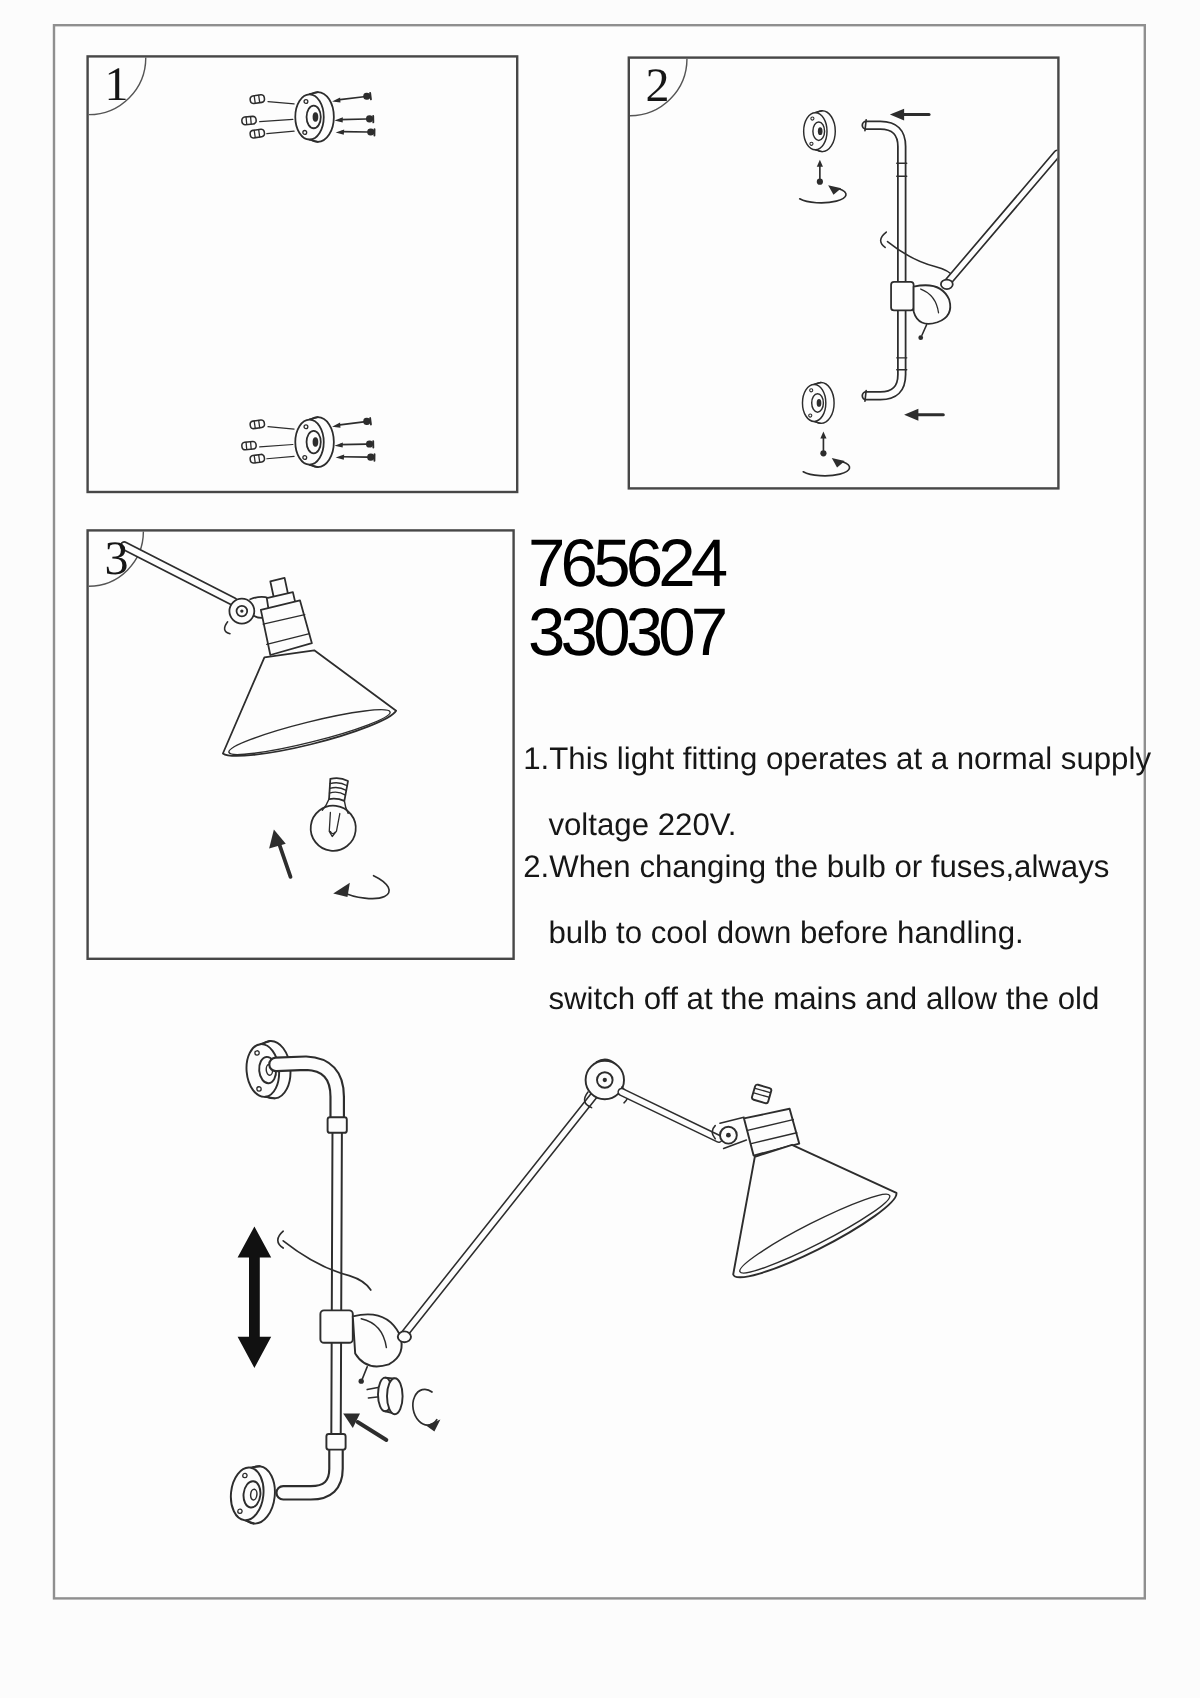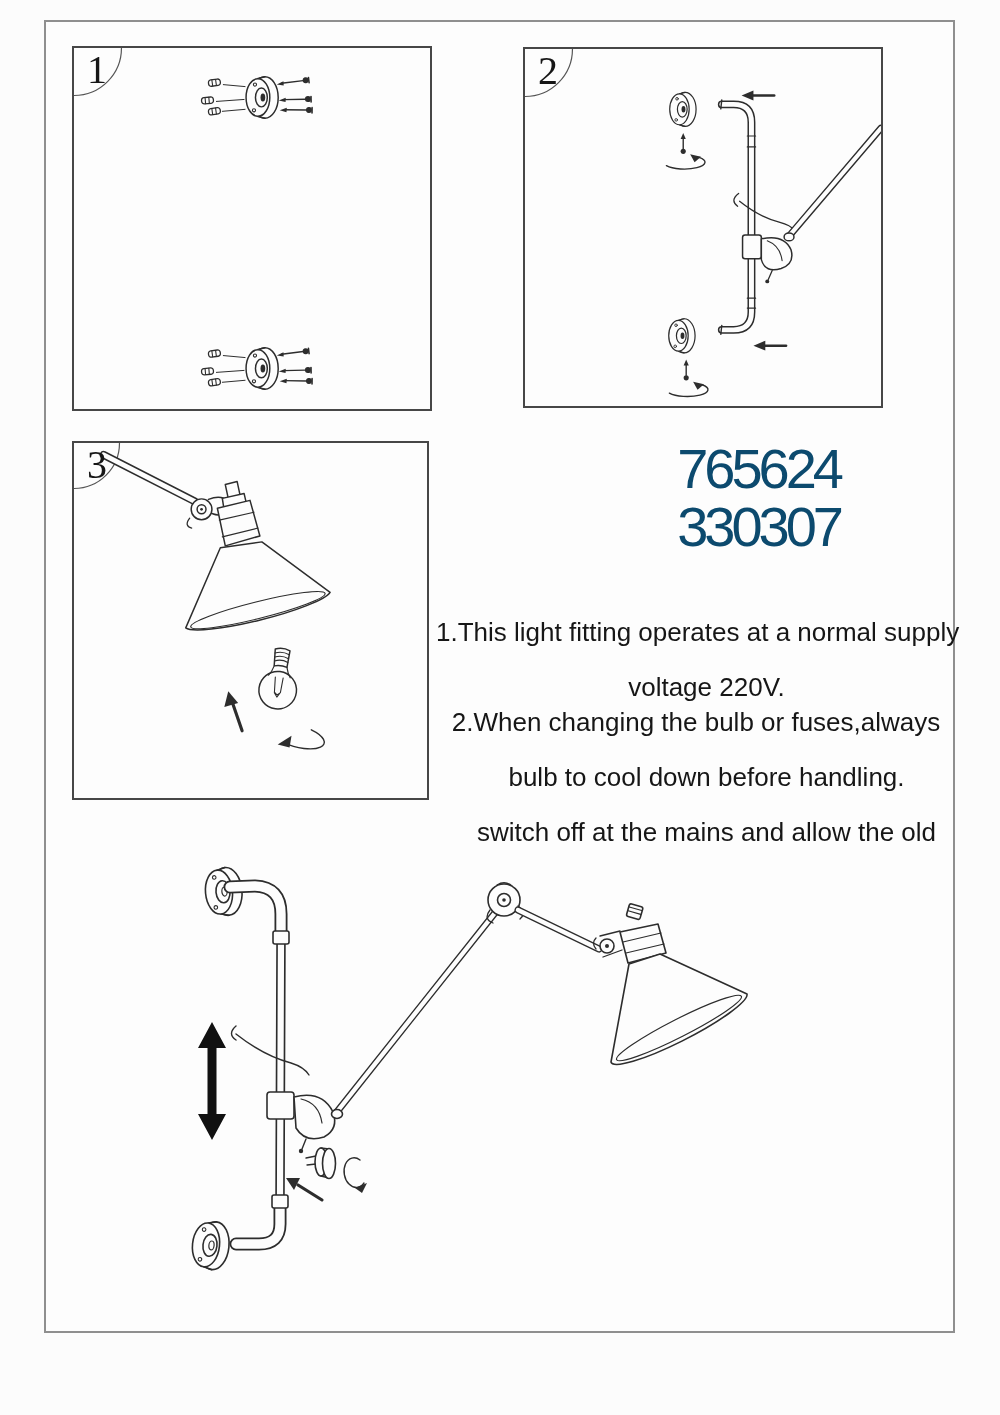--- a/index.html
+++ b/index.html
@@ -19,28 +19,28 @@
   .panel svg{position:absolute;left:0;top:0;width:100%;height:100%;}
   #panel-1{left:72px;top:46px;width:360px;height:365px;}
   #panel-2{left:523px;top:47px;width:360px;height:361px;}
   #panel-3{left:72px;top:441px;width:357px;height:359px;}
   .panel-label{
     position:absolute;left:13px;top:2px;z-index:2;
     font-family:"Liberation Serif", serif;font-size:40px;line-height:1;color:#161616;
   }
   .models{
     position:absolute;left:440px;top:440px;width:400px;z-index:2;
-    text-align:right;font-size:56px;line-height:58px;letter-spacing:-4px;color:#0c4a6e;
+    text-align:left;font-size:56px;line-height:58px;letter-spacing:-4px;color:#000000;
   }
   .instructions{
     position:absolute;left:436px;top:618px;width:520px;z-index:2;
     font-size:26px;line-height:29px;color:#161616;
   }
   .instr-block{margin-bottom:6px;}
-  .instr-line{white-space:nowrap;text-align:center;}
+  .instr-line{white-space:nowrap;}
   .instr-line.cont{padding-left:21px;margin-top:26px;}
   #assembly{position:absolute;left:150px;top:840px;width:660px;height:460px;}
   #assembly svg{width:660px;height:460px;display:block;}
   svg *{vector-effect:none;}
 </style>
 </head>
 <body>
 
 <div class="page-border"></div>
 

